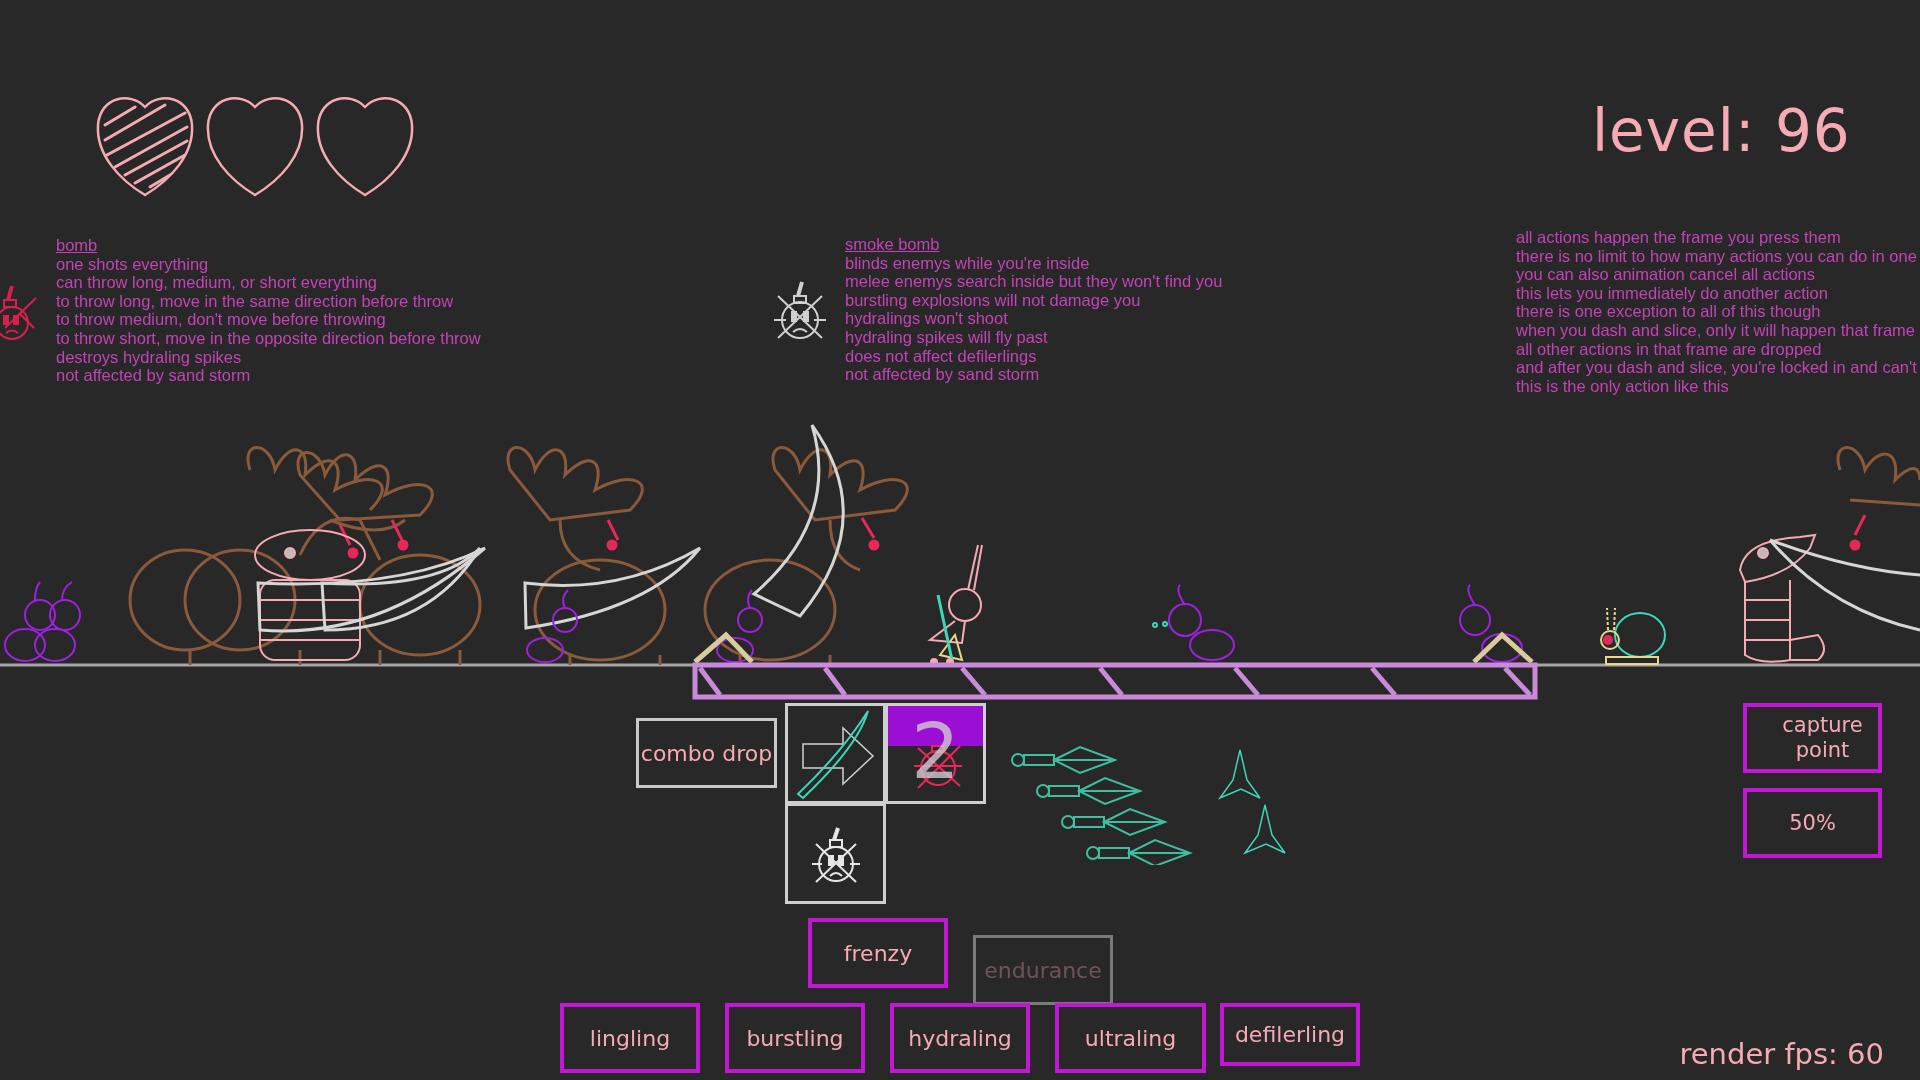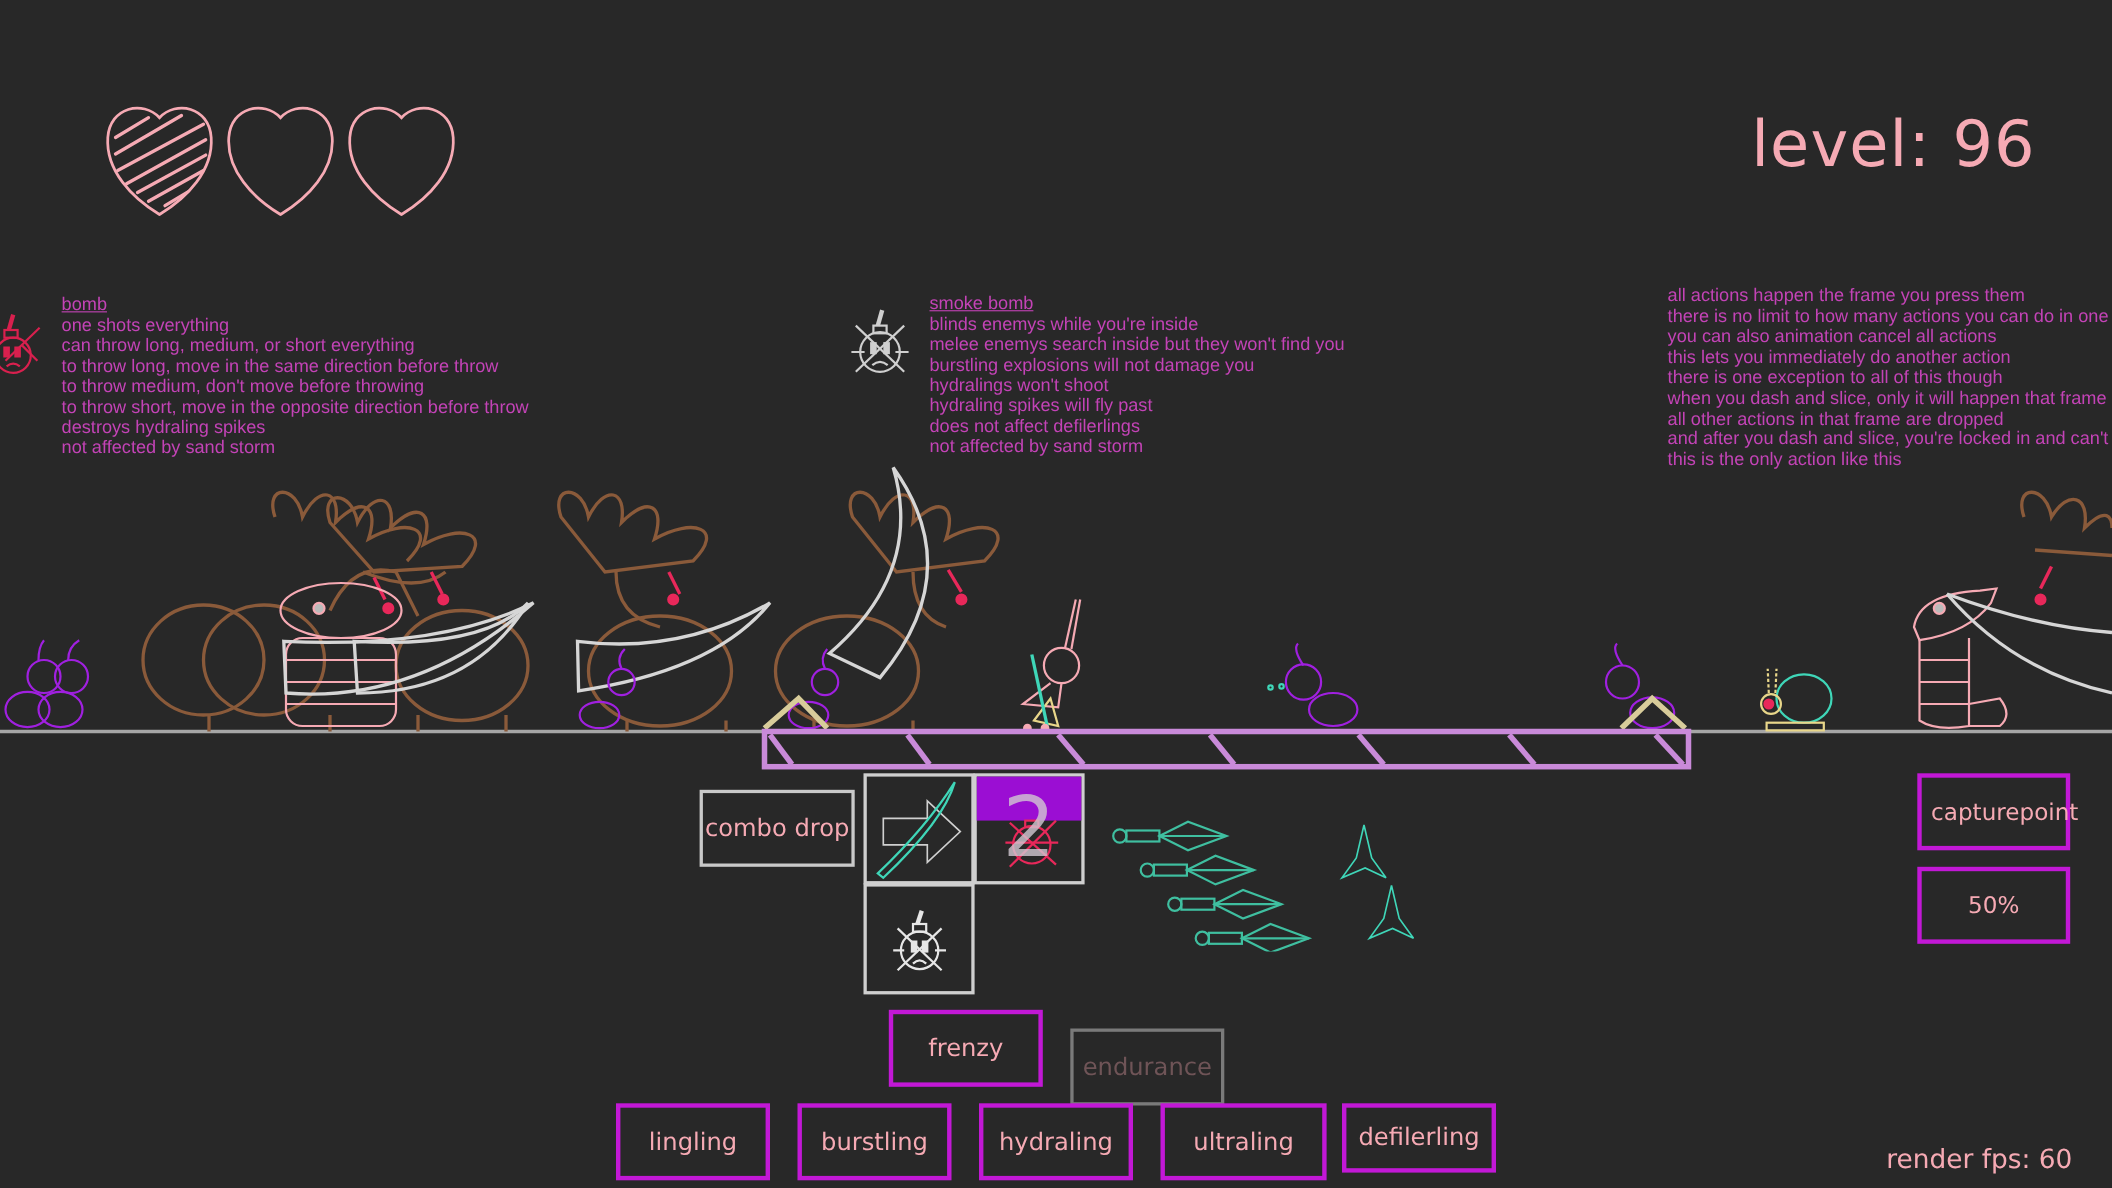--- a/index.html
+++ b/index.html
@@ -5,27 +5,26 @@
   html, body { margin: 0; padding: 0; }
   body {
     width: 1920px; height: 1080px; overflow: hidden;
     background: #282828;
     position: relative;
     font-family: "DejaVu Sans", "Liberation Sans", sans-serif;
   }
   .abs { position: absolute; }
   .hud-text { color: #f6aab4; }
   .level { left: 1592px; top: 96px; font-size: 58px; line-height: 70px; letter-spacing: 1px; }
-  .fps { right: 36px; top: 1036px; font-size: 24px; line-height: 36px; }
+  .fps { right: 36px; top: 1036px; font-size: 29px; line-height: 36px; }
   .hearts { left: 95px; top: 95px; width: 325px; height: 105px; }
   .info {
     font-family: "Liberation Sans", sans-serif;
     font-size: 16.5px; line-height: 18.6px; color: #c343b6;
     white-space: nowrap;
-    margin-top: 32px;
   }
   .info .title { text-decoration: underline; }
   .info-bomb { left: 56px; top: 236px; }
   .info-smoke { left: 845px; top: 235px; }
   .info-rules { left: 1516px; top: 228px; }
   .scene { left: 0; top: 400px; width: 1920px; height: 310px; }
   .box {
     position: absolute; box-sizing: border-box;
     display: flex; align-items: center; justify-content: center; text-align: center;
     font-size: 22px; color: #f6aab4; background: transparent;
@@ -359,19 +358,19 @@
 
 <div class="box box-magenta" style="left:808px;top:918px;width:140px;height:70px;">frenzy</div>
 <div class="box box-grey" style="left:973px;top:918px;width:140px;height:70px;">endurance</div>
 
 <div class="box box-magenta" style="left:560px;top:1003px;width:140px;height:70px;">lingling</div>
 <div class="box box-magenta" style="left:725px;top:1003px;width:140px;height:70px;">burstling</div>
 <div class="box box-magenta" style="left:890px;top:1003px;width:140px;height:70px;">hydraling</div>
 <div class="box box-magenta" style="left:1055px;top:1003px;width:151px;height:70px;">ultraling</div>
 <div class="box box-magenta" style="left:1220px;top:1003px;width:140px;height:63px;">defilerling</div>
 
-<div class="box box-magenta cap" style="left:1743px;top:703px;width:139px;height:70px;flex-direction:row;padding-left:20px;">
+<div class="box box-magenta cap" style="left:1743px;top:703px;width:139px;height:70px;flex-direction:column;padding-left:20px;">
   <span>capture</span>
   <span>point</span>
 </div>
 <div class="box box-magenta" style="left:1743px;top:788px;width:139px;height:70px;font-size:21px;">50%</div>
 
 <div class="abs hud-text fps">render fps: 60</div>
 
 </body></html>

